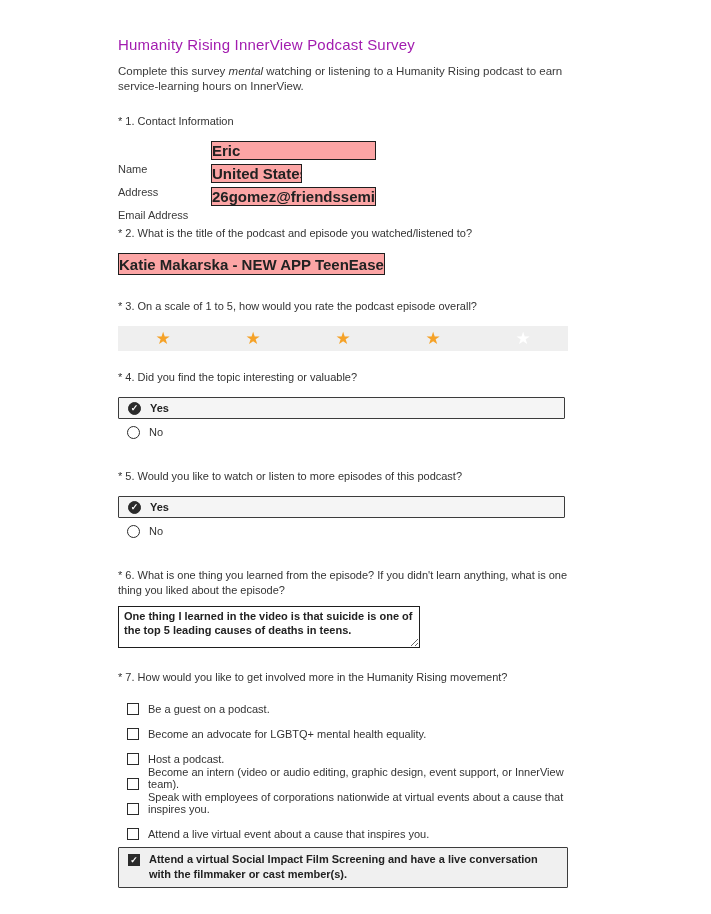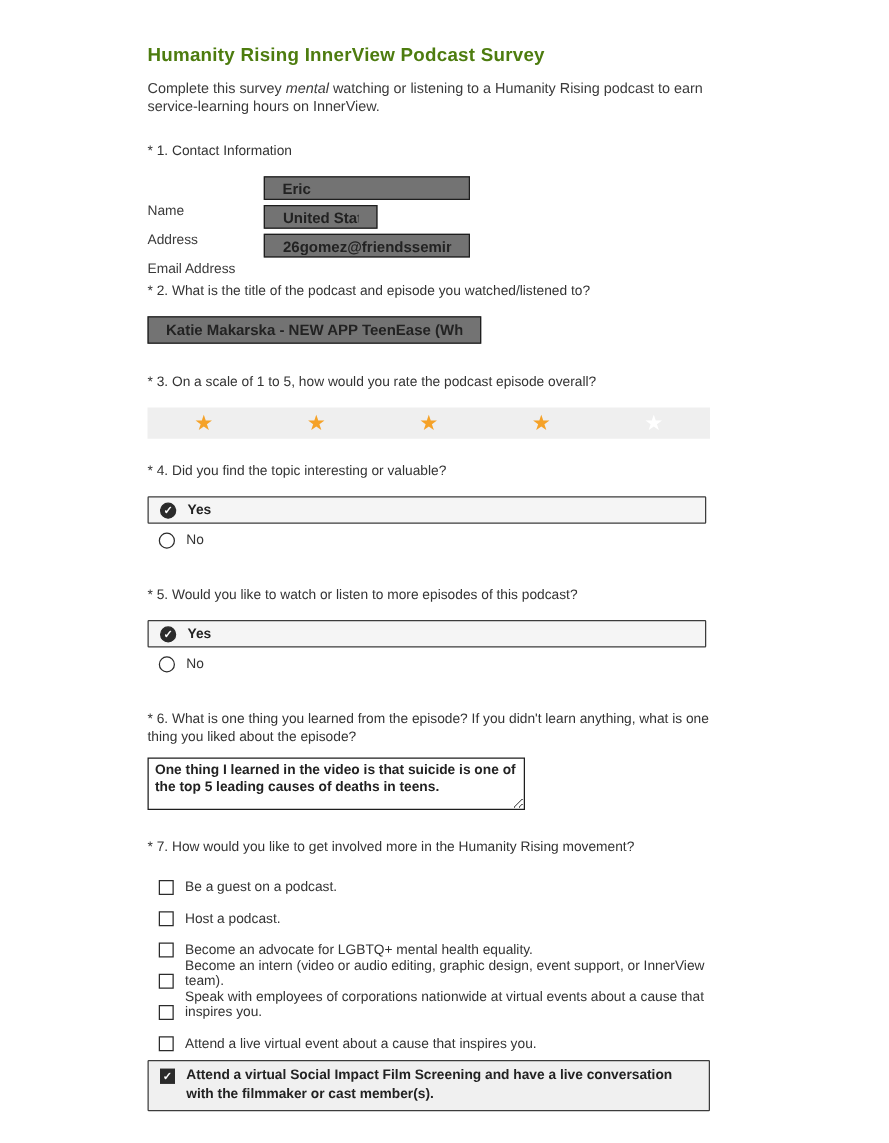--- a/index.html
+++ b/index.html
@@ -1,31 +1,31 @@
 <!DOCTYPE html>
 <html><head>
 <meta charset="utf-8">
 <style>
   * { box-sizing: border-box; margin: 0; padding: 0; }
   html, body { width: 711px; height: 914px; background: #ffffff; overflow: hidden; }
   body { font-family: "Liberation Sans", sans-serif; color: #333333; }
   .content { margin-left: 118px; width: 452px; padding-top: 36px; }
 
-  h1.page-title { font-size: 15px; font-weight: bold; color: #4d7c0f; letter-spacing: 0.2px; margin-bottom: 11px; }
+  h1.page-title { font-size: 15px; font-weight: normal; color: #a21caf; letter-spacing: 0.2px; margin-bottom: 11px; }
   .intro { font-size: 11.5px; line-height: 15px; color: #3a3a3a; margin-bottom: 20px; width: 452px; }
   .intro i { font-style: italic; }
 
   .q-label { font-size: 11px; line-height: 15px; color: #333; margin-bottom: 12px; }
 
   
   .q1-block { margin-bottom: 20px; }
   .field-row { display: flex; align-items: center; margin-bottom: 4px; height: 19px; }
   .field-row .f-label { width: 93px; font-size: 11px; color: #3a3a3a; flex: 0 0 93px; margin-top: 36px; }
   .text-input { border: 1.5px solid #1e1e1e; height: 19px; font-family: "Liberation Sans", sans-serif;
-                font-size: 12px; font-weight: bold; color: #222; padding: 0 14px; background: #737373; border-radius: 0; }
+                font-size: 15px; font-weight: bold; color: #222; padding: 0 0; background: #fca5a5; border-radius: 0; }
   .w-wide { width: 165px; }
   .w-narrow { width: 91px; }
 
   
   .q2-input { width: 267px; height: 22px; margin-bottom: 24px; }
 
   
   .star-bar { width: 450px; height: 25px; background: #efefef; display: flex; margin-bottom: 19px; }
   .star-cell { flex: 1; display: flex; align-items: center; justify-content: center; cursor: pointer; }
   .star-cell span { font-size: 17px; line-height: 17px; color: #ffffff; }
@@ -149,25 +149,25 @@
 
   <div>
     <div class="q-label q7-label">* 7. How would you like to get involved more in the Humanity Rising movement?</div>
 
     <div class="cb-row">
       <span class="checkbox"></span>
       <span class="cb-text">Be a guest on a podcast.</span>
     </div>
     <div class="cb-row">
       <span class="checkbox"></span>
-      <span class="cb-text">Host a podcast.</span>
+      <span class="cb-text">Become an advocate for LGBTQ+ mental health equality.</span>
     </div>
     <div class="cb-row">
       <span class="checkbox"></span>
-      <span class="cb-text">Become an advocate for LGBTQ+ mental health equality.</span>
+      <span class="cb-text">Host a podcast.</span>
     </div>
     <div class="cb-row">
       <span class="checkbox"></span>
       <span class="cb-text">Become an intern (video or audio editing, graphic design, event support, or InnerView team).</span>
     </div>
     <div class="cb-row">
       <span class="checkbox"></span>
       <span class="cb-text">Speak with employees of corporations nationwide at virtual events about a cause that inspires you.</span>
     </div>
     <div class="cb-row">

